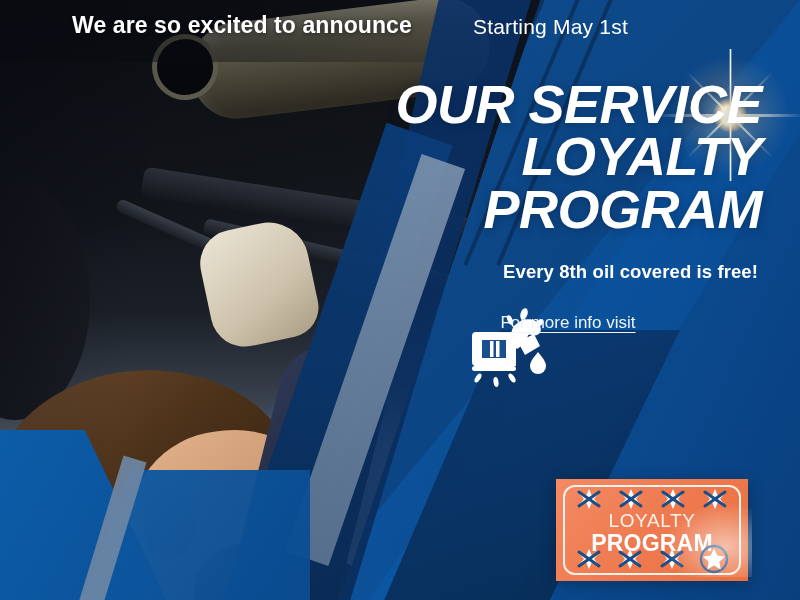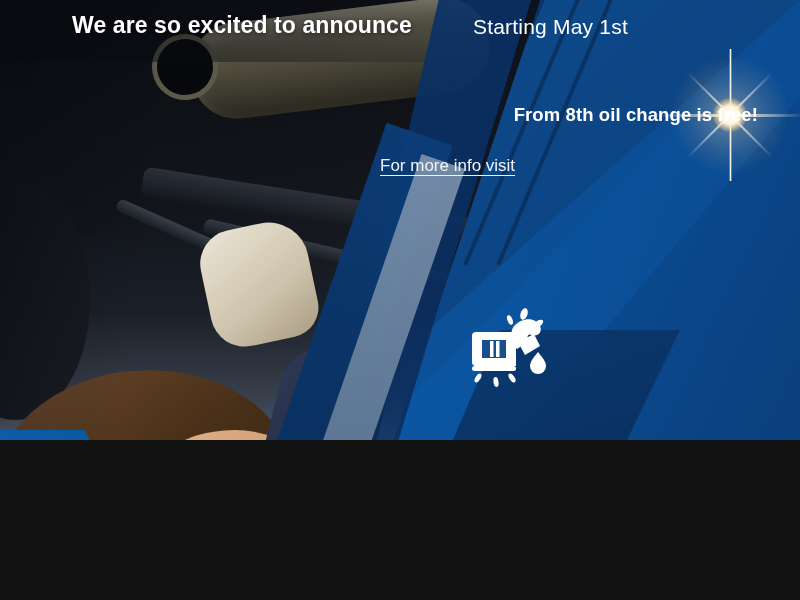--- a/index.html
+++ b/index.html
@@ -1,19 +1,19 @@
 <!DOCTYPE html>
 <html><head>
 <meta charset="utf-8">
 <title>Service Loyalty Program Flyer</title>
 <style>
   html,body{margin:0;padding:0;background:#111;}
   *{box-sizing:border-box;}
   .stage{
-    position:relative;width:800px;height:440px;overflow:hidden;
+    position:relative;width:800px;height:600px;overflow:hidden;
     font-family:"Liberation Sans","DejaVu Sans",sans-serif;
     background:#0d4b8f;
   }
 
   
   .bg-base{position:absolute;inset:0;
     background:linear-gradient(135deg,#10559c 0%,#0d4888 45%,#0b3f7d 100%);}
   .bg-bright{position:absolute;inset:0;
     background:linear-gradient(115deg,#0f6cc0 0%,#0b62b4 30%,#0a4e96 65%,#0a3f7d 100%);
     clip-path:polygon(0% 100%,46% 100%,100% 0%,100% 100%);
@@ -127,21 +127,21 @@
   .headline{color:#fff;font-weight:700;font-style:italic;font-size:54px;line-height:.97;
     letter-spacing:-.5px;margin:0;text-shadow:0 2px 10px rgba(0,20,50,.35);}
   .headline .l1{display:block;text-align:right;padding-right:8px;}
   .headline .l2{display:block;text-align:right;padding-right:8px;}
   .headline .l3{display:block;text-align:right;padding-right:8px;}
 
   .blurb{margin:20px 0 0 0;color:#eaf1f8;font-size:17.5px;line-height:1.42;
     text-align:right;padding-right:10px;font-weight:400;}
   .offer{margin:26px 0 0 0;color:#ffffff;font-size:18.5px;font-weight:700;
     text-align:right;padding-right:12px;letter-spacing:.1px;}
-  .infolink{margin:30px 0 0 0;text-align:left;padding-right:14px;}
+  .infolink{margin:30px 0 0 0;text-align:center;padding-right:14px;}
   .infolink span{color:#eef4fa;font-size:17px;text-decoration:underline;text-underline-offset:4px;}
 
   
   .oilicon{position:absolute;left:452px;top:302px;width:104px;height:92px;}
 
   
   .card{position:absolute;left:556px;top:479px;width:192px;height:102px;
     background:linear-gradient(130deg,#f48a63 0%,#ef7b51 45%,#e9703f 100%);
     box-shadow:0 3px 14px rgba(0,0,0,.28);}
   .card-inner{position:absolute;left:7px;top:6px;right:7px;bottom:6px;
@@ -229,21 +229,26 @@
         <ellipse cx="86" cy="22" rx="3" ry="6" transform="rotate(55 86 22)"></ellipse>
         <ellipse cx="58" cy="18" rx="2.5" ry="5" transform="rotate(-22 58 18)"></ellipse>
         <ellipse cx="26" cy="76" rx="2.5" ry="5" transform="rotate(32 26 76)"></ellipse>
         <ellipse cx="44" cy="80" rx="2.5" ry="5" transform="rotate(-8 44 80)"></ellipse>
         <ellipse cx="60" cy="76" rx="2.5" ry="5" transform="rotate(-34 60 76)"></ellipse>
       </g>
     </svg>
   </div>
 
   <div class="right">
-    <p class="offer">From 8th oil change is free!</p>
+    <h1 class="headline">
+      <span class="l1">OUR SERVICE</span>
+      <span class="l2">LOYALTY</span>
+      <span class="l3">PROGRAM</span>
+    </h1>
+    <p class="offer">Every 8th oil covered is free!</p>
     <div class="infolink">
       <span>For more info visit </span>
     </div>
   </div>
 
   <div class="card">
     <div class="card-inner"></div>
 
     <div class="stamp-row row-top">
       <div class="stamp">

